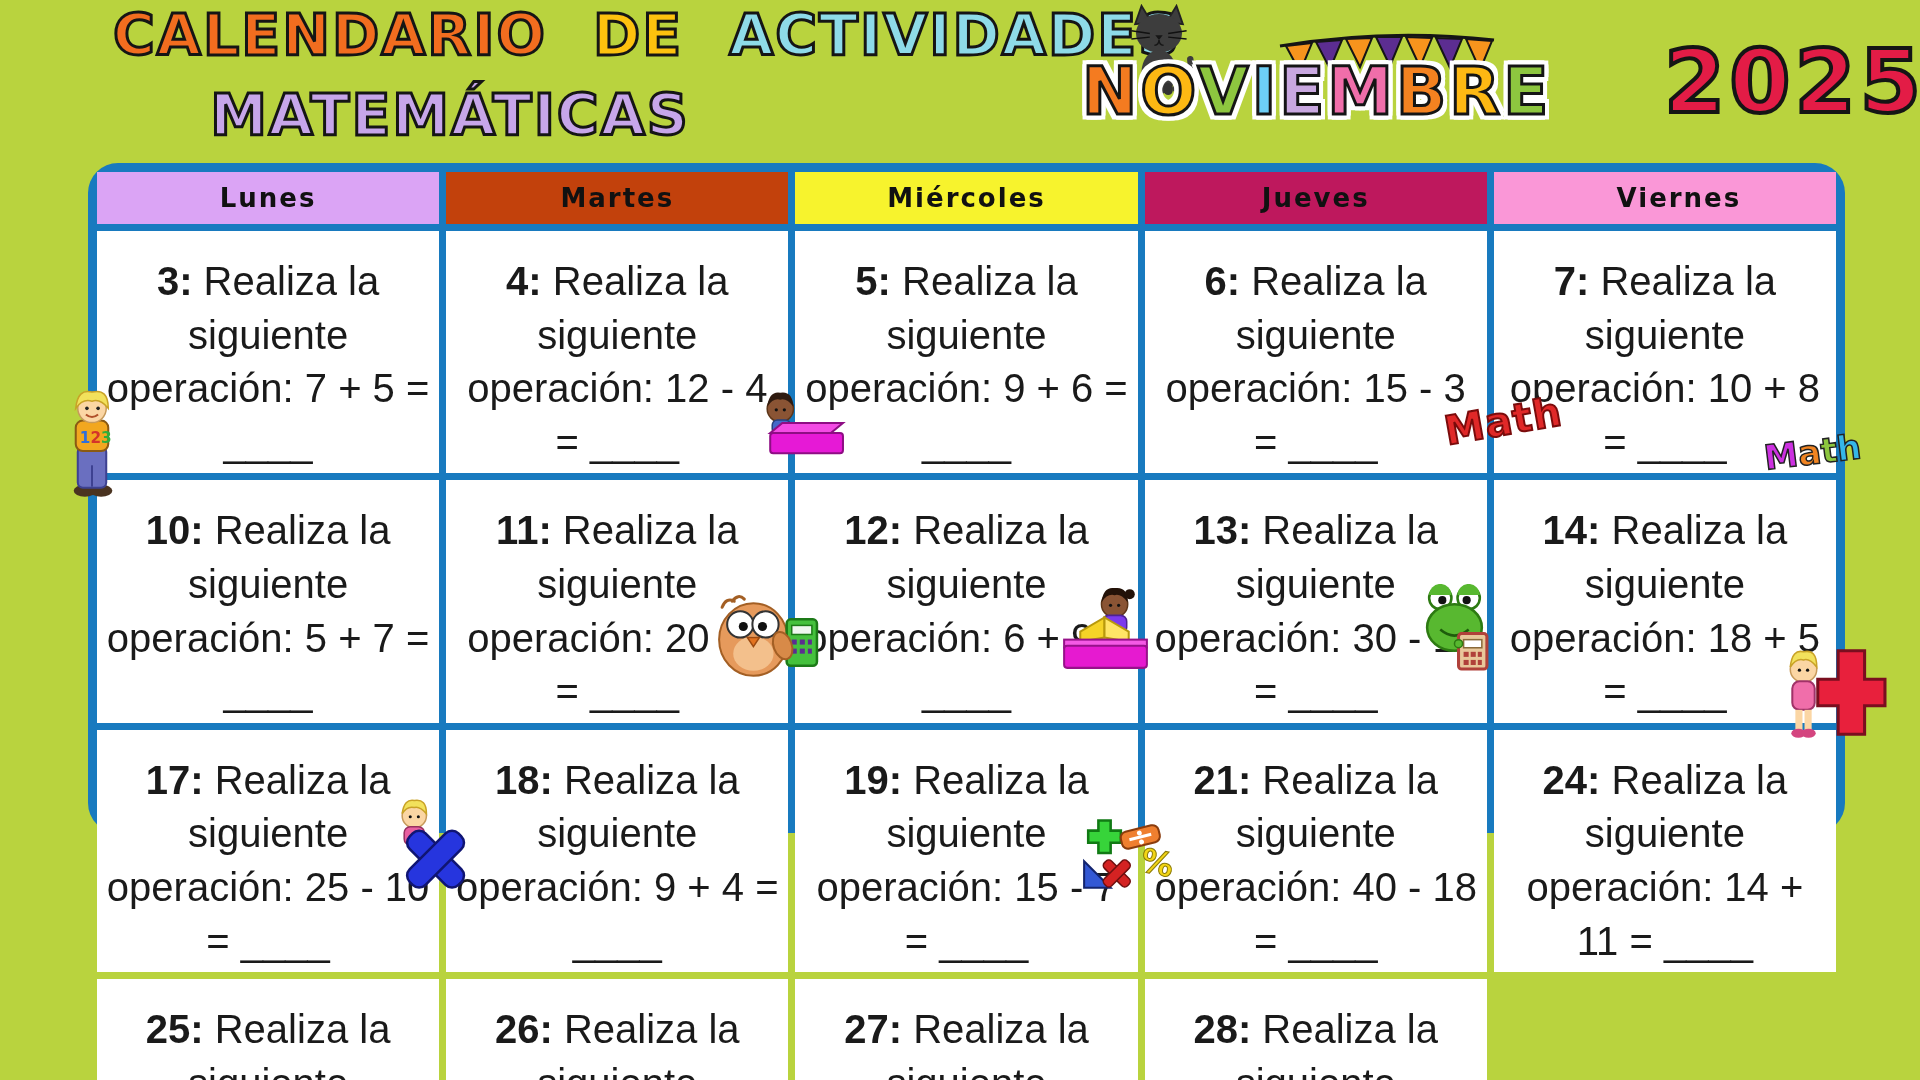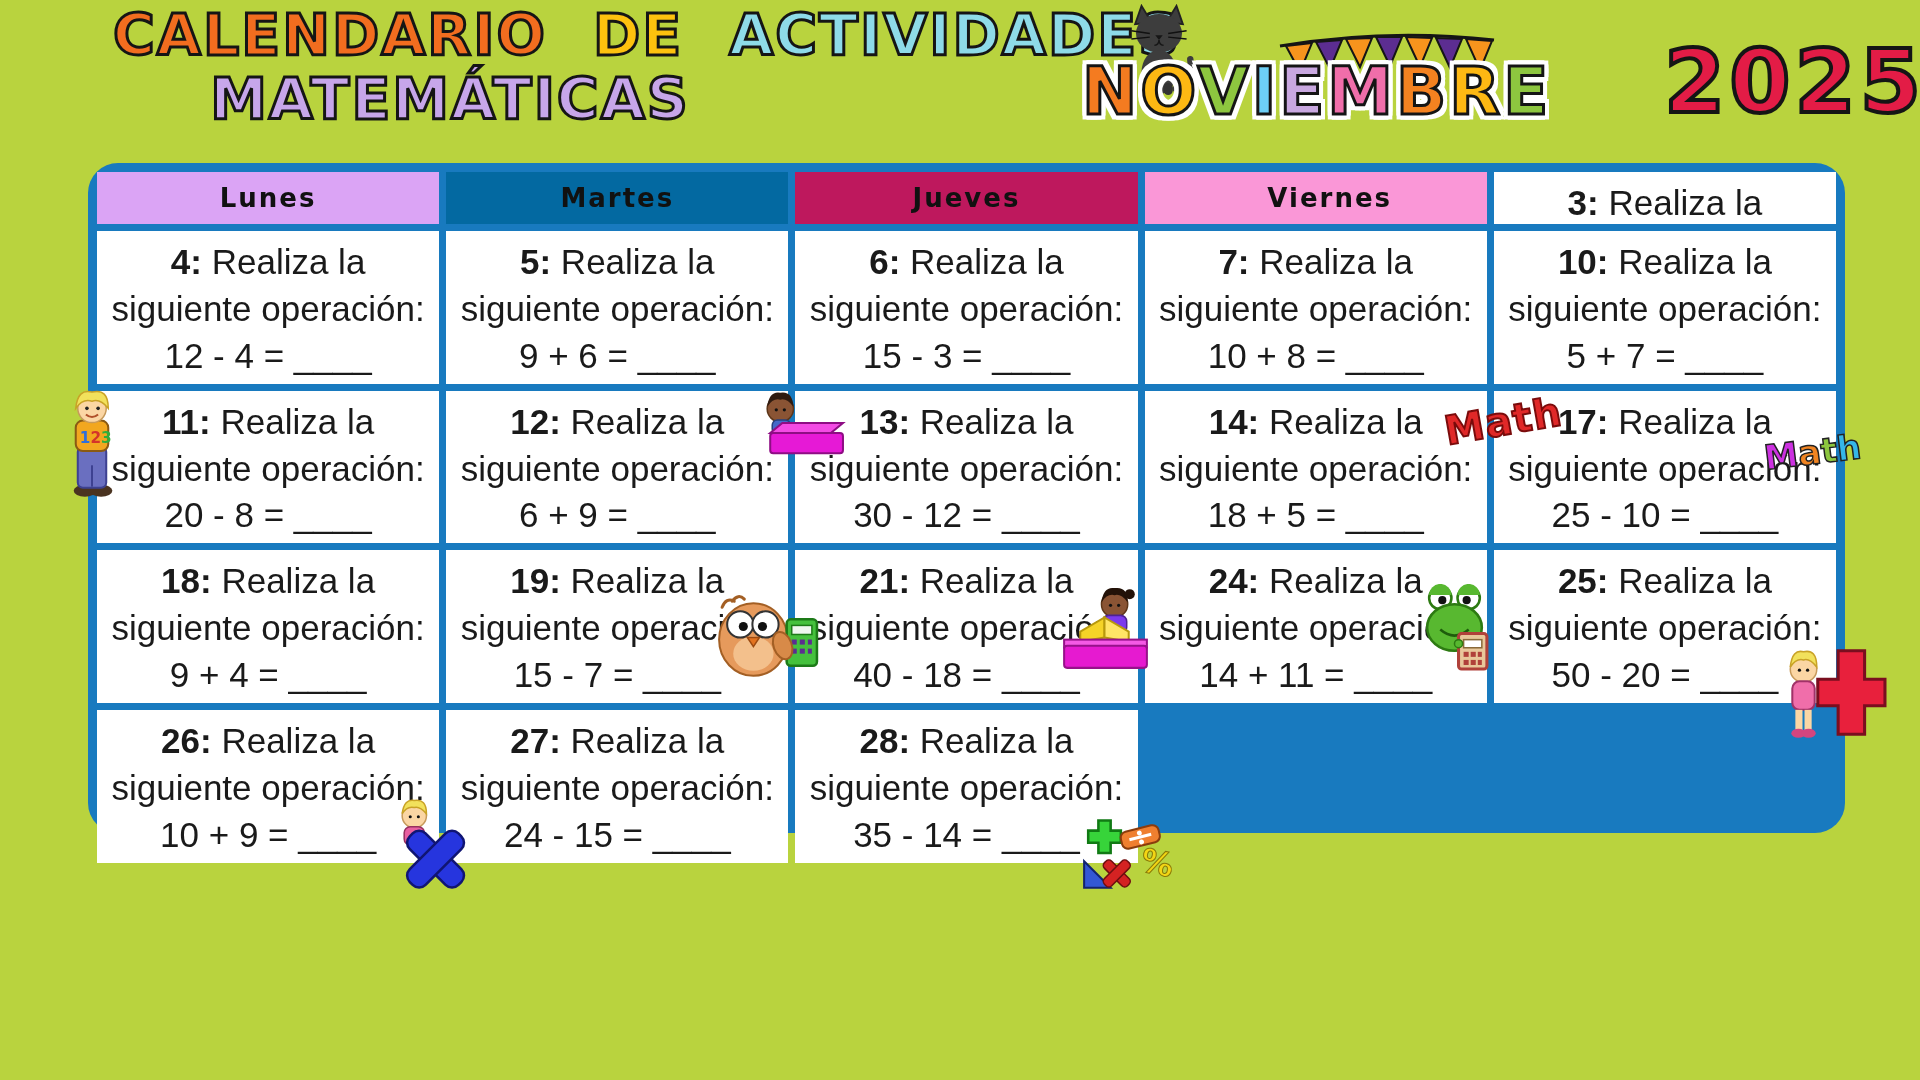--- a/index.html
+++ b/index.html
@@ -16,21 +16,21 @@
     letter-spacing:2px;
     white-space:nowrap;
   }
 
   .title-block {
     position:absolute; left:90px; top:6px; width:720px;
     text-align:center; line-height:1.05;
   }
   .title-line1 { font-size:57px; }
   .title-line1 span { margin:0 23px; }
-  .title-line2 { font-size:57px; margin-top:4px; }
+  .title-line2 { font-size:57px; margin-top:20px; }
 
   .month-word {
     position:absolute; left:1082px; top:53px;
     font-size:66px; letter-spacing:3px;
     filter: drop-shadow(4px 0 0 #fff) drop-shadow(-4px 0 0 #fff)
             drop-shadow(0 4px 0 #fff) drop-shadow(0 -4px 0 #fff);
   }
   .year-word {
     position:absolute; left:1664px; top:30px;
     font-size:88px; -webkit-text-stroke:4px #151515; letter-spacing:4px;
@@ -49,22 +49,23 @@
     display:flex; align-items:center; justify-content:center;
     font-family:"DejaVu Sans", sans-serif;
     font-weight:700; font-size:26px; letter-spacing:2px; color:#111;
   }
   .cell {
     background:#fff;
     display:flex; align-items:flex-start; justify-content:center;
     padding:8px 8px 4px 8px;
   }
   .cell-text {
-    font-size:35px; line-height:1.34; color:#1a1a1a; text-align:center;
+    font-size:40px; line-height:1.34; color:#1a1a1a; text-align:center;
     font-family:"Liberation Sans", sans-serif;
+    margin-top:16px;
   }
   .daynum { font-weight:700; }
 
   
   .deco { position:absolute; pointer-events:none; }
   .math-red {
     font-family:"DejaVu Sans", sans-serif; font-weight:800; font-size:40px;
     -webkit-text-stroke:2px #7a0b0b; transform:rotate(-10deg); letter-spacing:1px;
   }
   .math-colorful {
@@ -121,22 +122,25 @@
     <span style="color: rgb(244, 123, 32);">N</span><span style="color: rgb(253, 184, 19);">O</span><span style="color: rgb(141, 198, 63);">V</span><span style="color: rgb(109, 207, 246);">I</span><span style="color: rgb(201, 168, 224);">E</span><span style="color: rgb(240, 110, 170);">M</span><span style="color: rgb(245, 130, 32);">B</span><span style="color: rgb(253, 184, 19);">R</span><span style="color: rgb(141, 198, 63);">E</span>
   </div>
 
   <div class="year-word bubble" style="color: rgb(227, 28, 70);">2025</div>
 
   <div class="calendar">
 
     <div class="hcell" style="background-color: rgb(219, 164, 245);">
         <span>Lunes</span>
       </div>
-    <div class="hcell" style="background-color: #0369a1; justify-content: center;">
+    <div class="hcell" style="background-color: #c2410c; justify-content: center;">
         <span>Martes</span>
+      </div>
+    <div class="hcell" style="background-color: rgb(247, 243, 45);">
+        <span>Miércoles</span>
       </div>
     <div class="hcell" style="background-color: #be185d;">
         <span>Jueves</span>
       </div>
     <div class="hcell" style="background-color: rgb(250, 151, 215); padding-left: 28px;">
         <span>Viernes</span>
       </div>
 
     <div class="cell">
         <p class="cell-text"><span class="daynum">3:</span> <span>Realiza la siguiente operación: 7 + 5 = ____</span></p>

